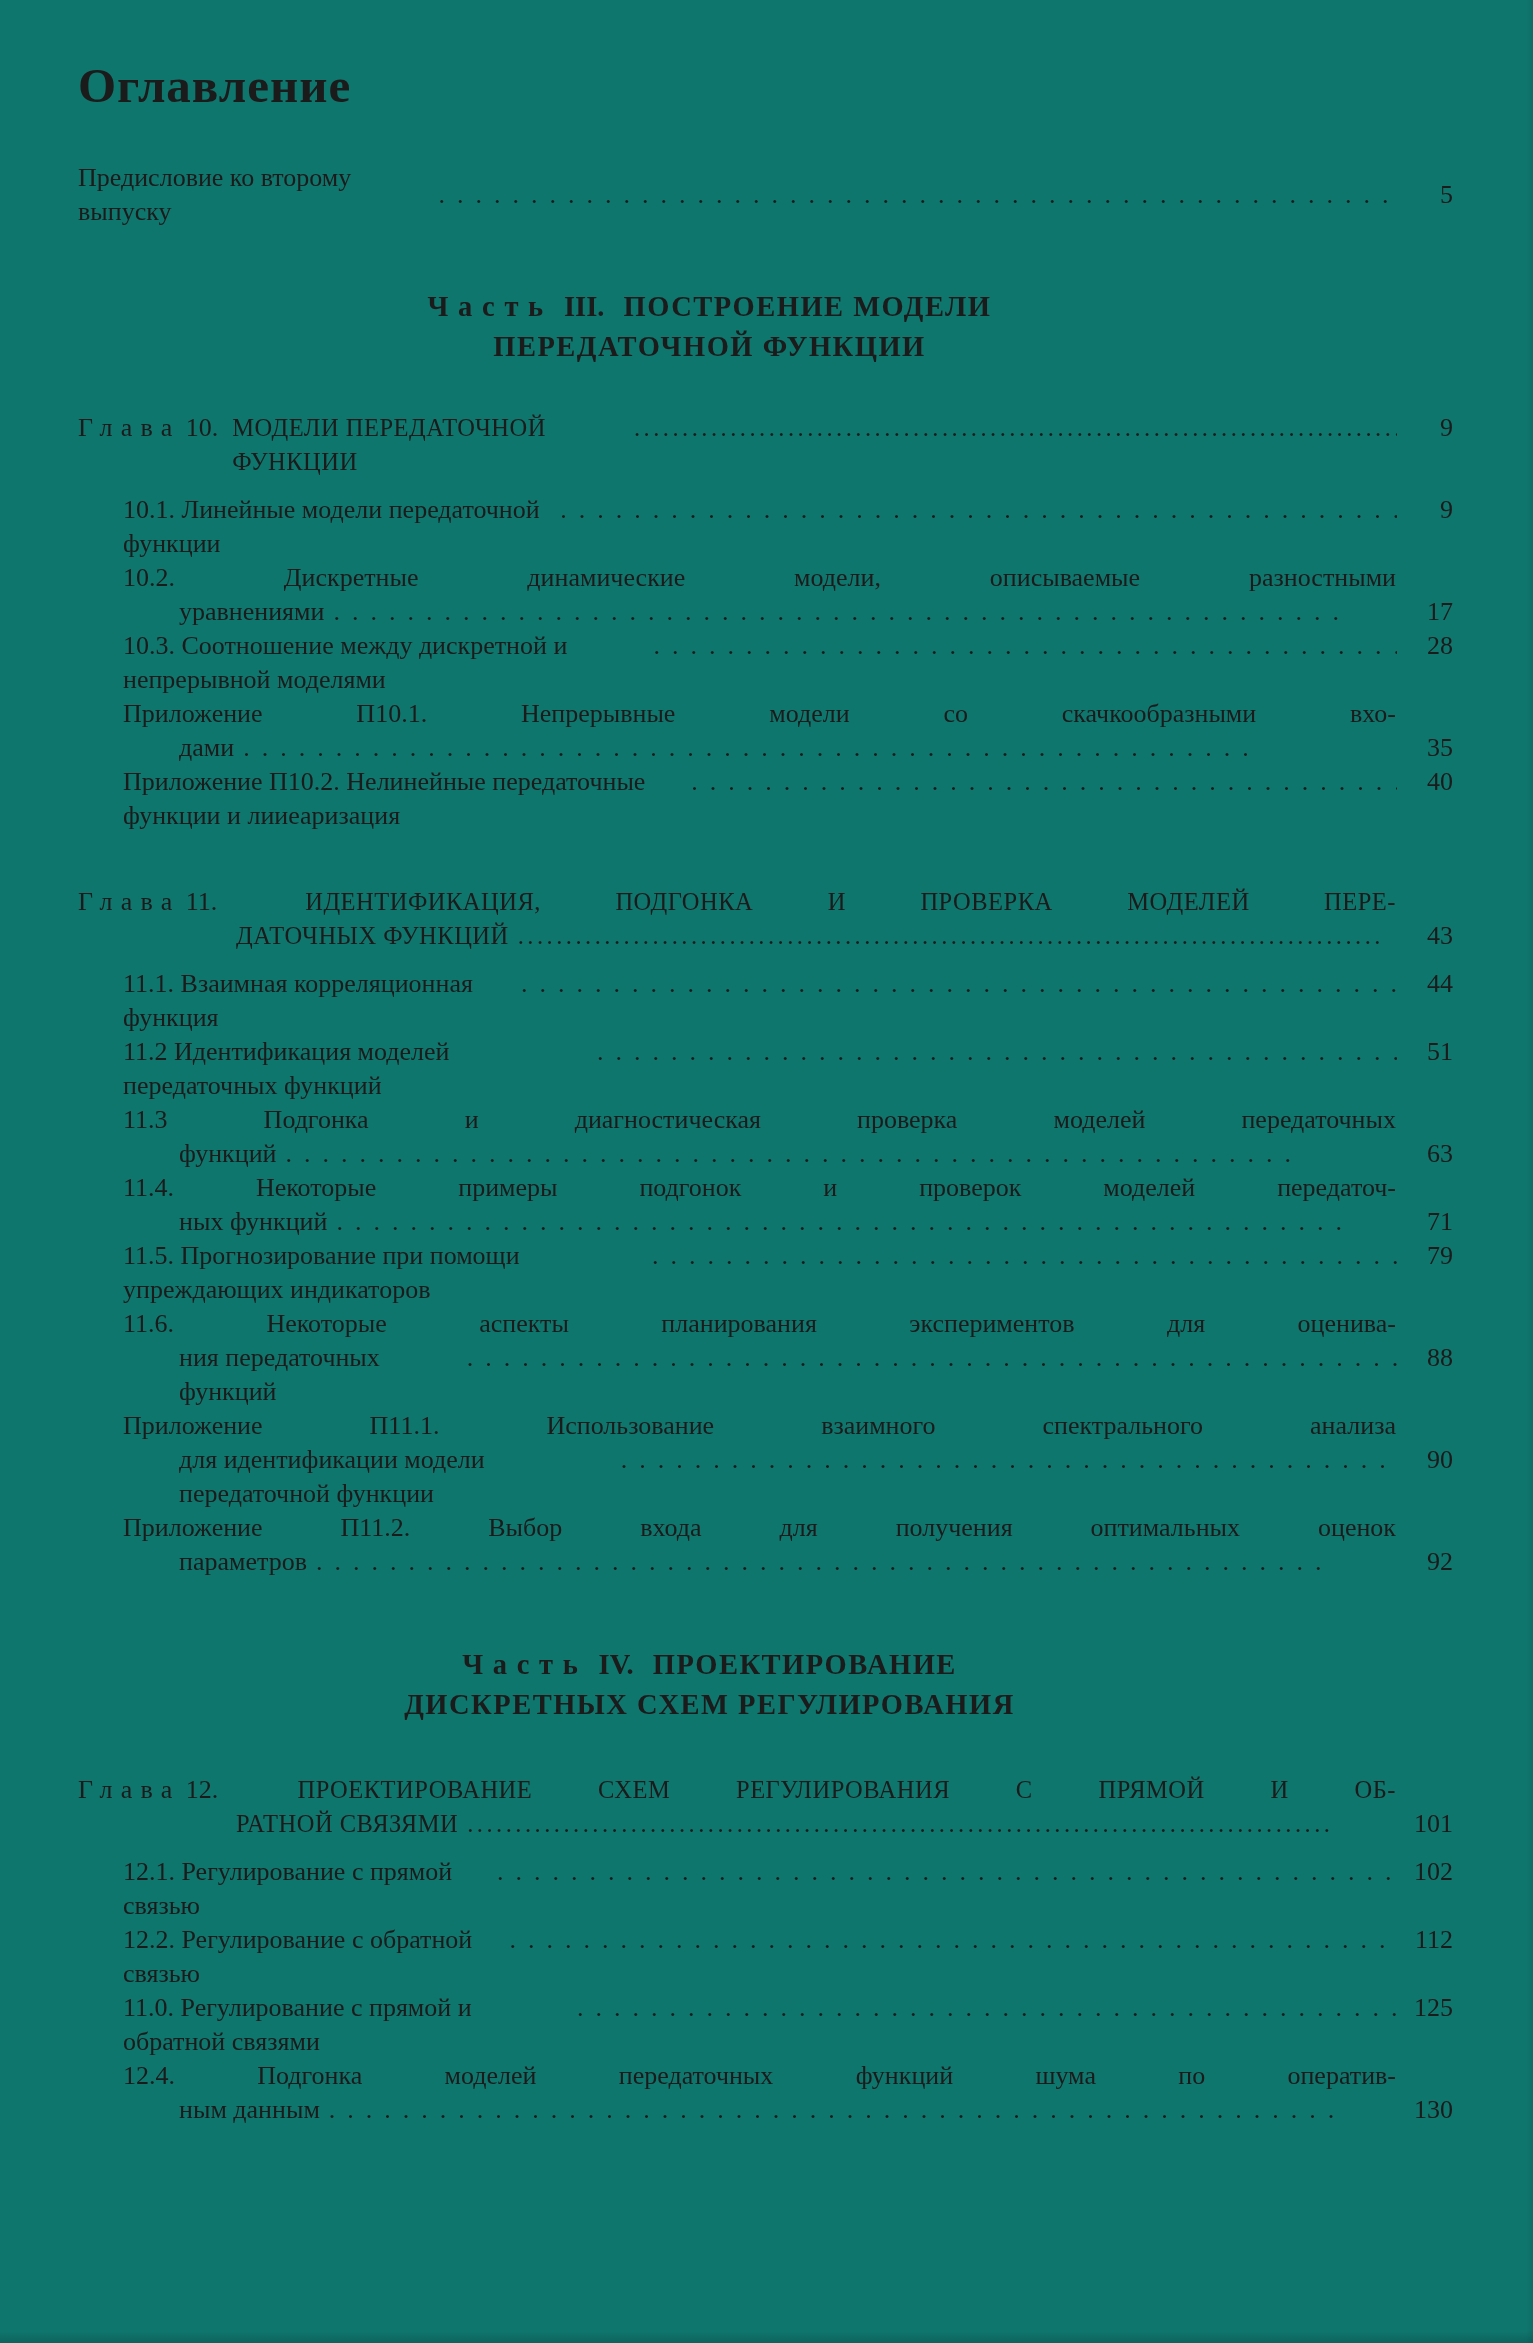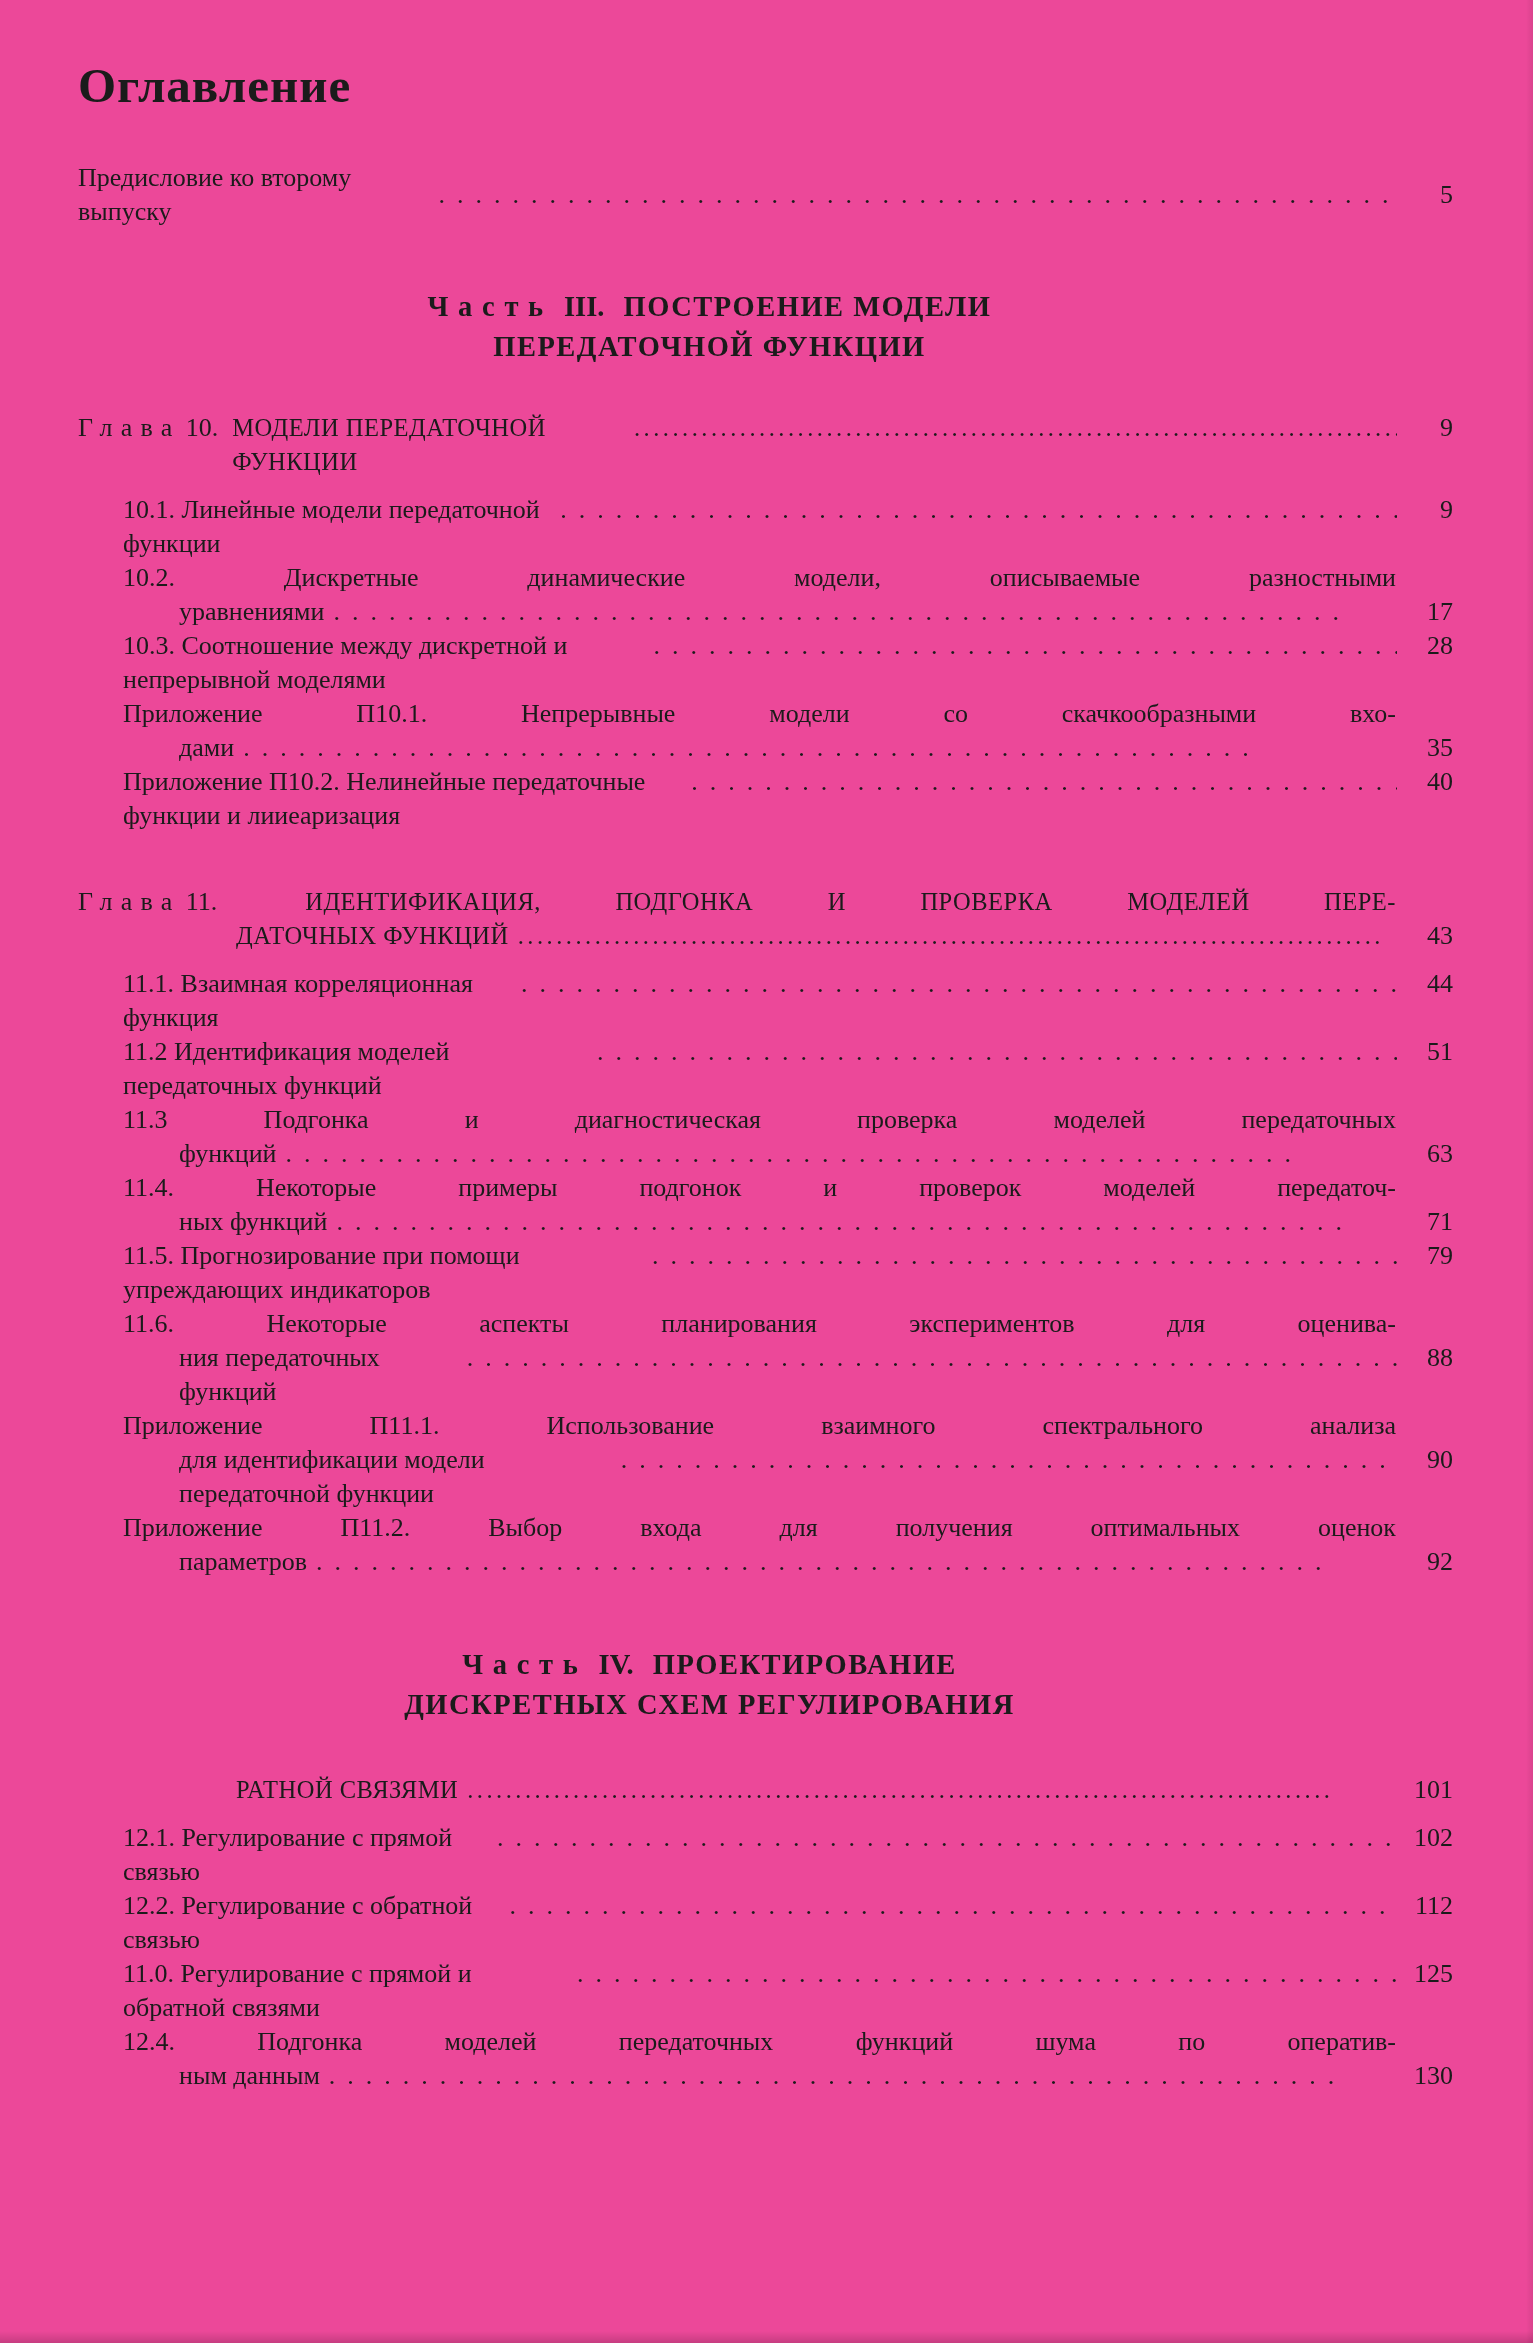--- a/index.html
+++ b/index.html
@@ -1,20 +1,20 @@
 <!DOCTYPE html>
 <html><head>
 <meta charset="utf-8">
 <style>
   * { margin:0; padding:0; box-sizing:border-box; }
   html,body { width:1533px; height:2343px; }
   body { background:#fbfaf6; }
   .page {
     position:relative; width:1533px; height:2343px; overflow:hidden;
-    background:#ec4899; color:#1b1b1b;
+    background:#0f766e; color:#1b1b1b;
     font-family:"Liberation Serif","DejaVu Serif",serif;
     padding:58px 80px 0 78px;
   }
   .doc-title { font-size:49px; line-height:55px; font-weight:700; letter-spacing:1px; }
 
   .row { display:flex; align-items:baseline; }
   .leader { flex:1 1 auto; min-width:8px; overflow:hidden; white-space:nowrap; margin:0 10px 0 9px; }
   .leader.sparse::after { content:"......................................................."; letter-spacing:12px; }
   .leader.dense::after  { content:".........................................................................................."; letter-spacing:3.5px; }
   .pg { flex:0 0 auto; min-width:46px; text-align:right; font-size:26px; }
@@ -196,20 +196,24 @@
   <div class="part" style="margin-top:66px;">
     <div>
       <span class="sp">Часть</span>
       <span class="num">IV.</span>
       <span class="pt">ПРОЕКТИРОВАНИЕ</span>
     </div>
     <div class="pt">ДИСКРЕТНЫХ СХЕМ РЕГУЛИРОВАНИЯ</div>
   </div>
 
   <div class="chapter ch12">
+    <div class="ch-l1">
+      <span class="ch-lead"><span class="sp">Глава</span><span class="ch-num">12.</span></span>
+      <span class="ch-title">ПРОЕКТИРОВАНИЕ СХЕМ РЕГУЛИРОВАНИЯ С ПРЯМОЙ И ОБ-</span>
+    </div>
     <div class="row ch-l2">
       <span class="ch-title">РАТНОЙ СВЯЗЯМИ</span>
       <span class="leader dense"></span>
       <span class="pg">101</span>
     </div>
   </div>
 
   <div class="entries">
     <div class="entry">
       <div class="row e-row">

